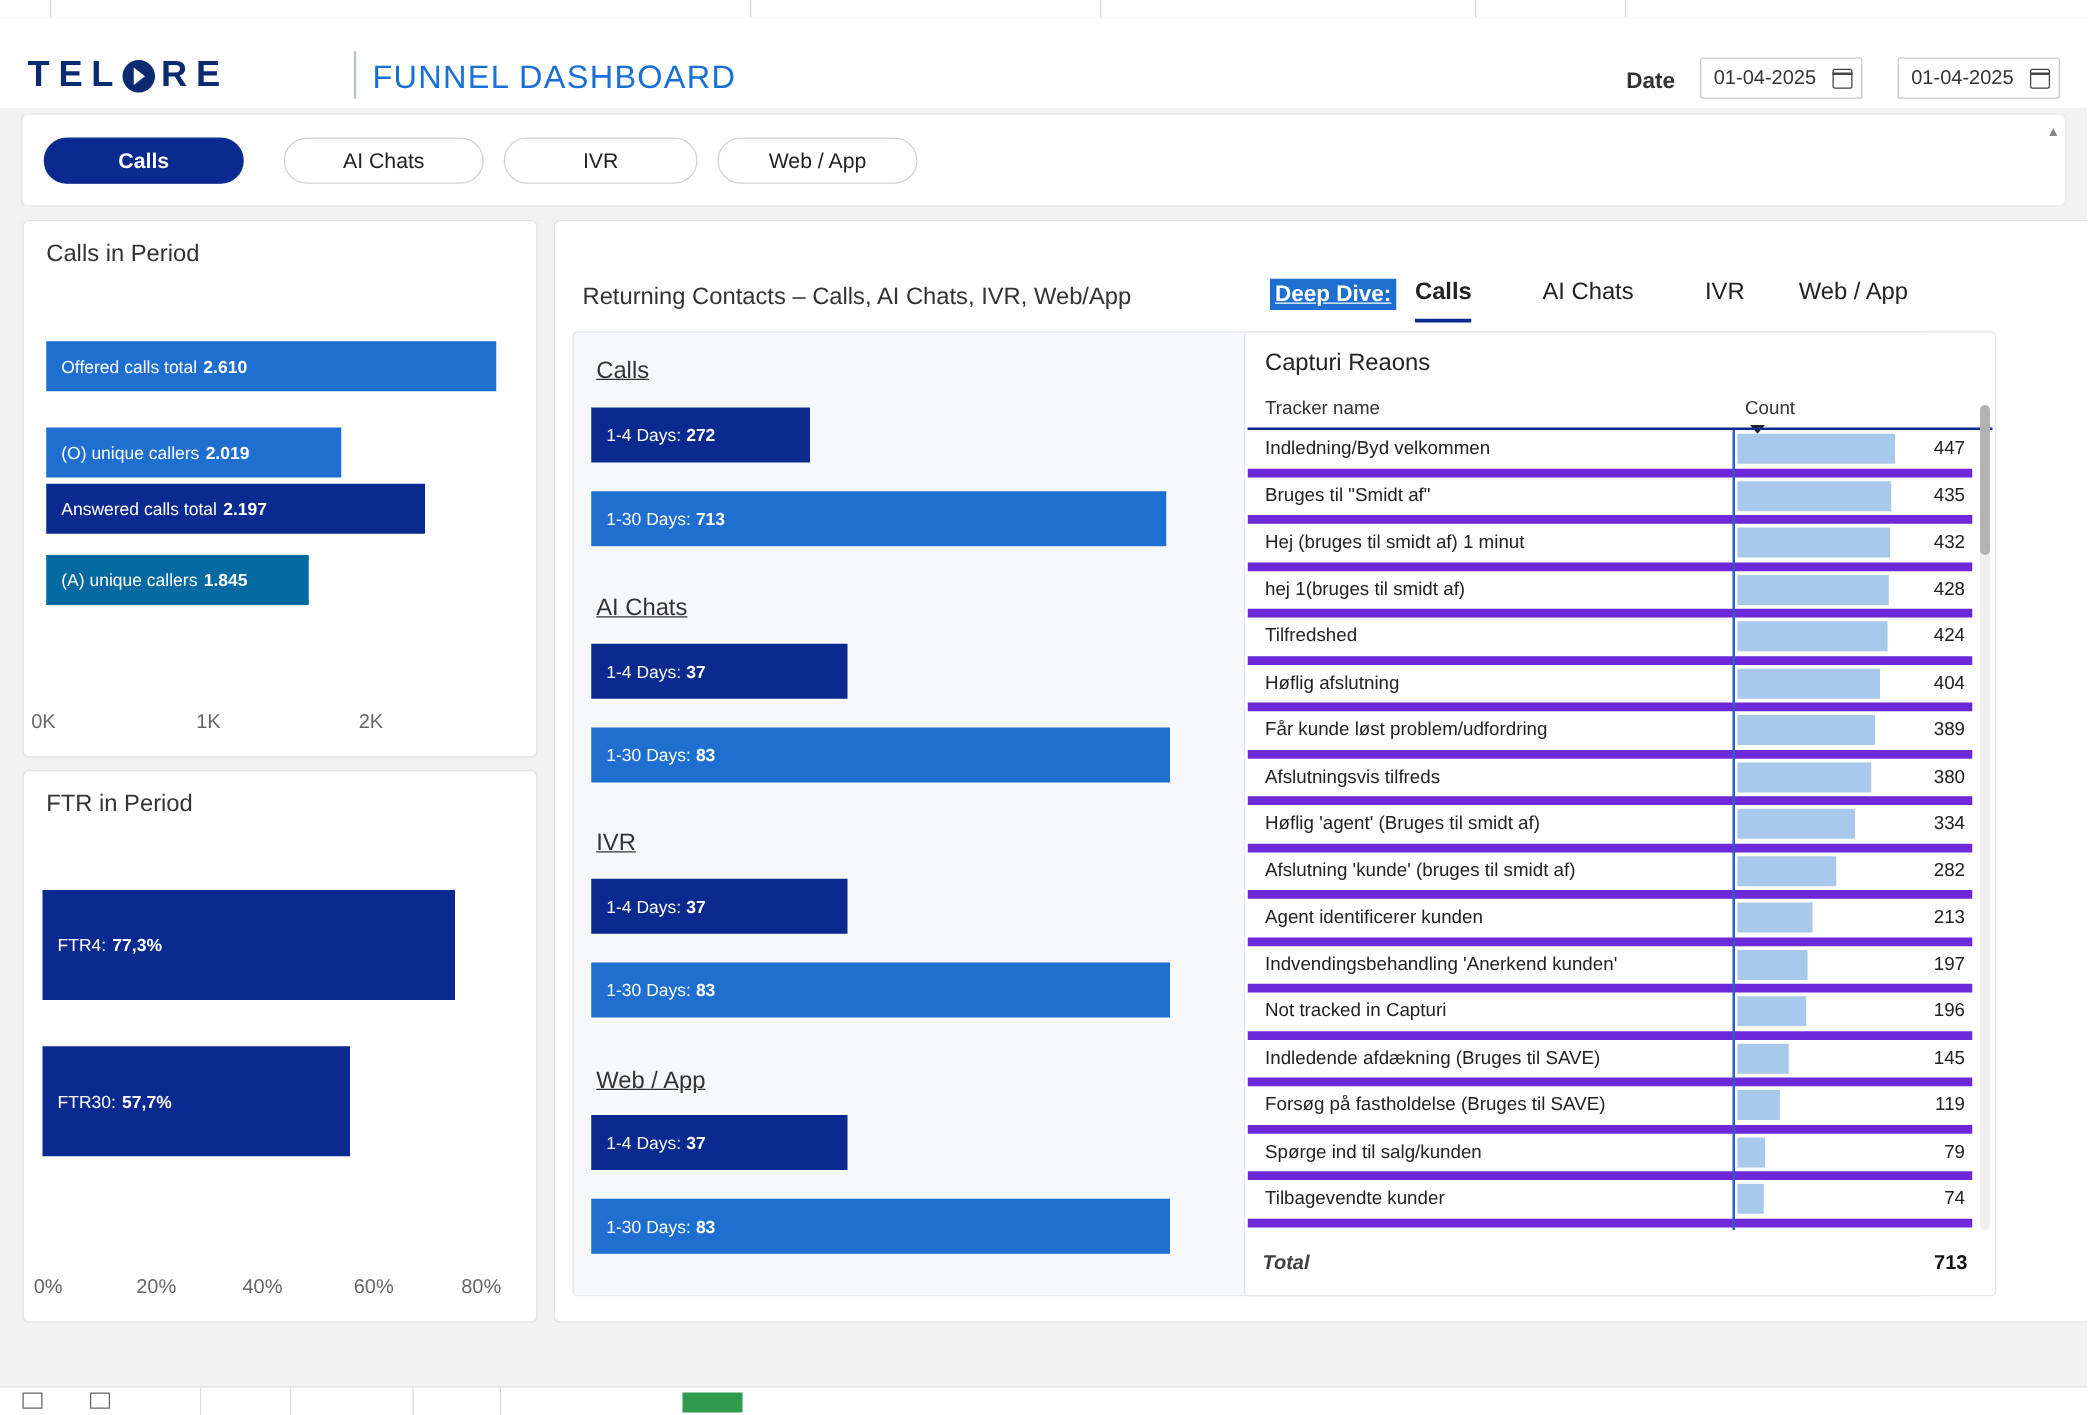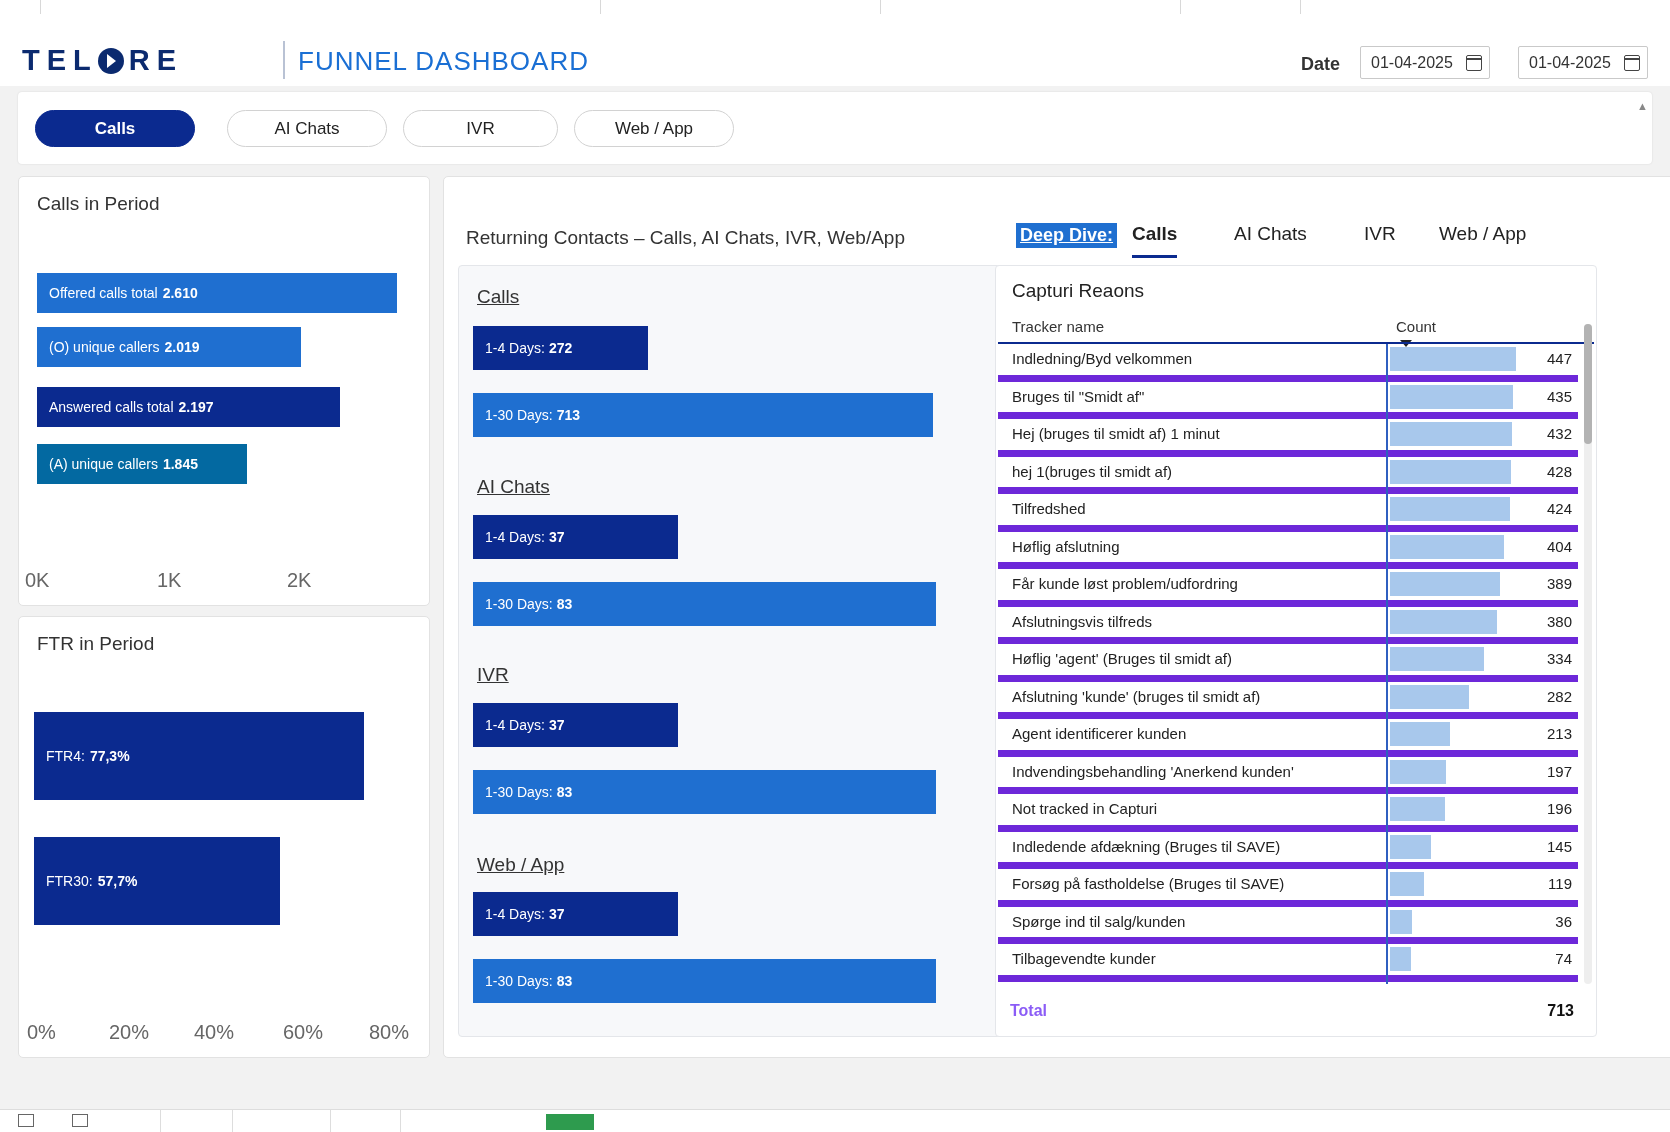--- a/index.html
+++ b/index.html
@@ -184,21 +184,21 @@
     display: flex;
     align-items: center;
     padding-left: 12px;
     box-sizing: border-box;
     color: #ffffff;
     font-size: 14px;
   }
   .hbar b { font-weight: bold; margin-left: 5px; }
   .axis {
     position: absolute;
-    font-size: 20px;
+    font-size: 16px;
     color: #666;
   }
   
   #main-panel {
     position: absolute;
     left: 443px; top: 176px;
     width: 1209px; height: 880px;
     background: #ffffff;
     border: 1px solid #e2e2e2;
     border-radius: 5px;
@@ -336,21 +336,22 @@
     position: absolute;
     left: 390px; top: 78px;
     width: 2px; height: 640px;
     background: #2f5fc0;
   }
   .cap-total {
     position: absolute;
     left: 14px; bottom: 16px;
     font-size: 16px;
     font-weight: bold;
-    color: #8b5cf6;
+    color: #404040;
+    font-style: italic;
   }
   .cap-total-val {
     position: absolute;
     right: 22px; bottom: 16px;
     font-size: 16px;
     font-weight: bold;
     color: #111;
   }
   .cap-scroll {
     position: absolute;
@@ -436,21 +437,21 @@
   </div>
 
   <div class="card" id="calls-card">
     <div class="card-title">Calls in Period</div>
 
     <div class="hbar" style="left:18px; top:96px; width:360px; background:#1f6fd0;">
       <span>Offered calls total</span>
       <b>2.610</b>
     </div>
 
-    <div class="hbar" style="left:18px; top:150px; width:264px; background:#1f6fd0;">
+    <div class="hbar" style="left:18px; top:165px; width:236px; background:#1f6fd0;">
       <span>(O) unique callers</span>
       <b>2.019</b>
     </div>
 
     <div class="hbar" style="left:18px; top:210px; width:303px; background:#0b2a8f;">
       <span>Answered calls total</span>
       <b>2.197</b>
     </div>
 
     <div class="hbar" style="left:18px; top:267px; width:210px; background:#0369a1;">
@@ -653,21 +654,21 @@
             <div class="nm">Forsøg på fastholdelse (Bruges til SAVE)</div>
             <div class="barwrap">
               <div class="bar" style="width: 33.5436px;"></div>
               <div class="ct">119</div>
             </div>
           </div>
           <div class="cap-row">
             <div class="nm">Spørge ind til salg/kunden</div>
             <div class="barwrap">
               <div class="bar" style="width: 22.2685px;"></div>
-              <div class="ct">36</div>
+              <div class="ct">79</div>
             </div>
           </div>
           <div class="cap-row">
             <div class="nm">Tilbagevendte kunder</div>
             <div class="barwrap">
               <div class="bar" style="width: 20.8591px;"></div>
               <div class="ct">74</div>
             </div>
           </div>
           <div class="cap-row">

